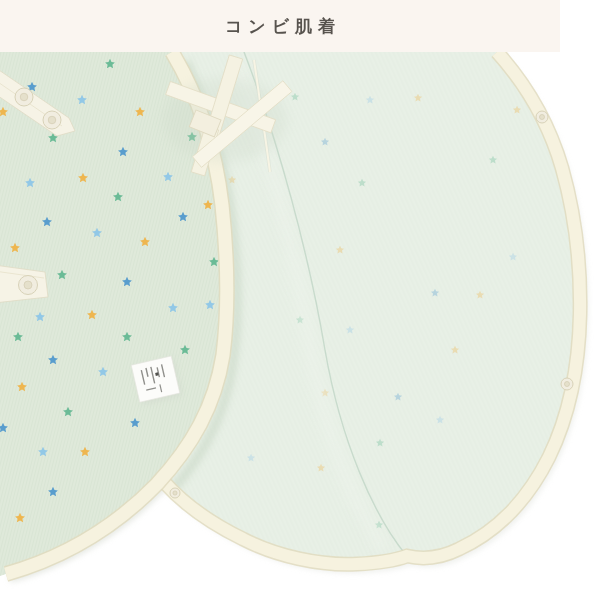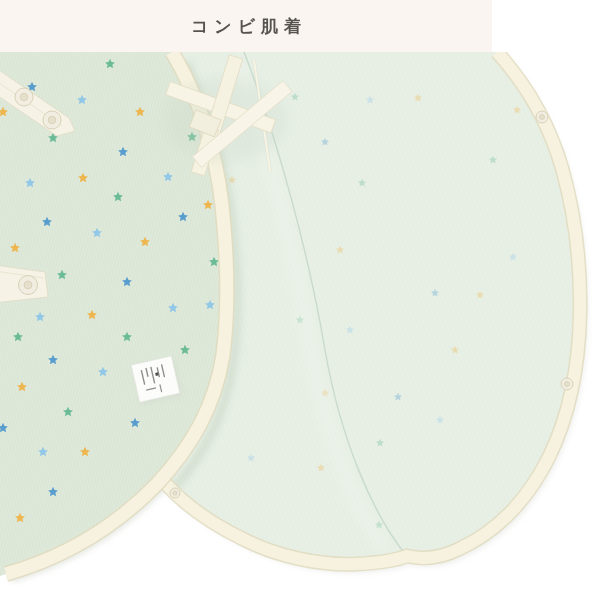--- a/index.html
+++ b/index.html
@@ -1,18 +1,18 @@
 <!DOCTYPE html>
 <html><head>
 <meta charset="utf-8">
 <style>
   html,body{margin:0;padding:0;}
   body{width:600px;height:600px;background:#ffffff;position:relative;overflow:hidden;
        font-family:"DejaVu Sans","Liberation Sans",sans-serif;}
-  .band{position:absolute;top:0;left:0;width:492px;height:52px;background:#faf5f0;
+  .band{position:absolute;top:0;left:0;width:560px;height:52px;background:#faf5f0;
         display:flex;align-items:center;justify-content:center;}
   .band h1{margin:0;font-size:17px;font-weight:bold;color:#57534e;
            letter-spacing:0.35em;text-indent:0.35em;}
   .photo{position:absolute;top:52px;left:0;width:600px;height:548px;background:#ffffff;}
   svg{display:block}
 </style>
 </head>
 <body>
 
 <div class="band">

